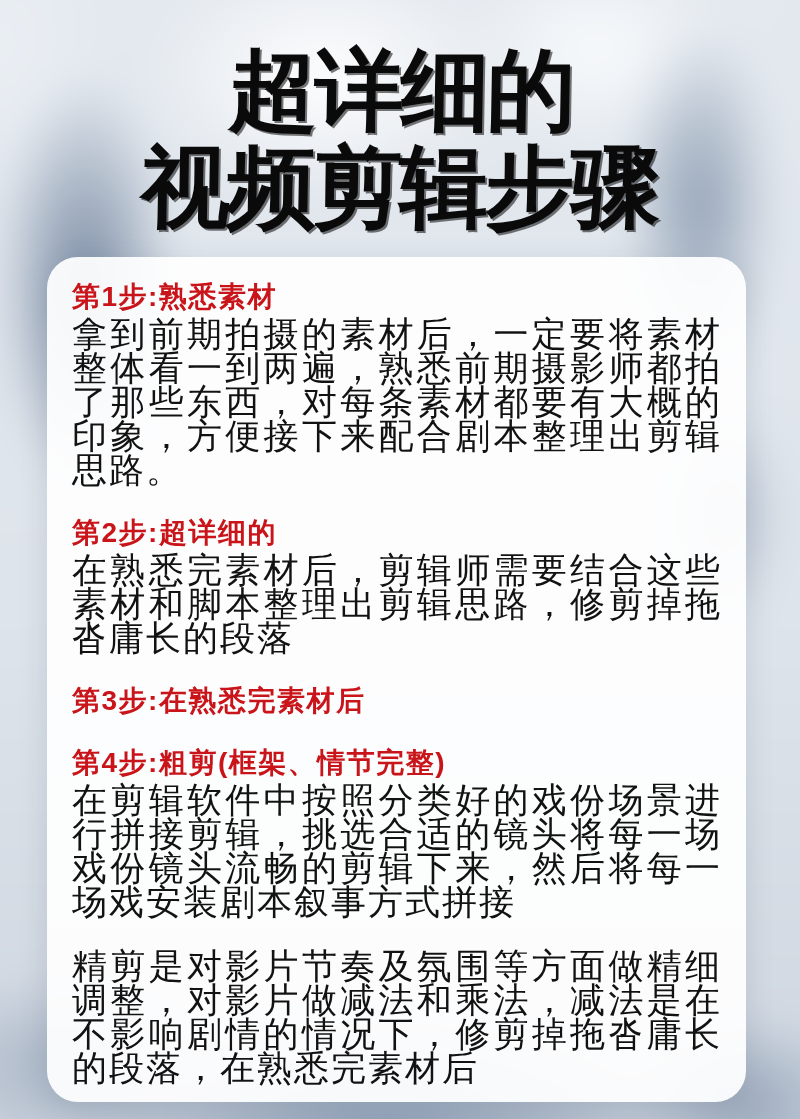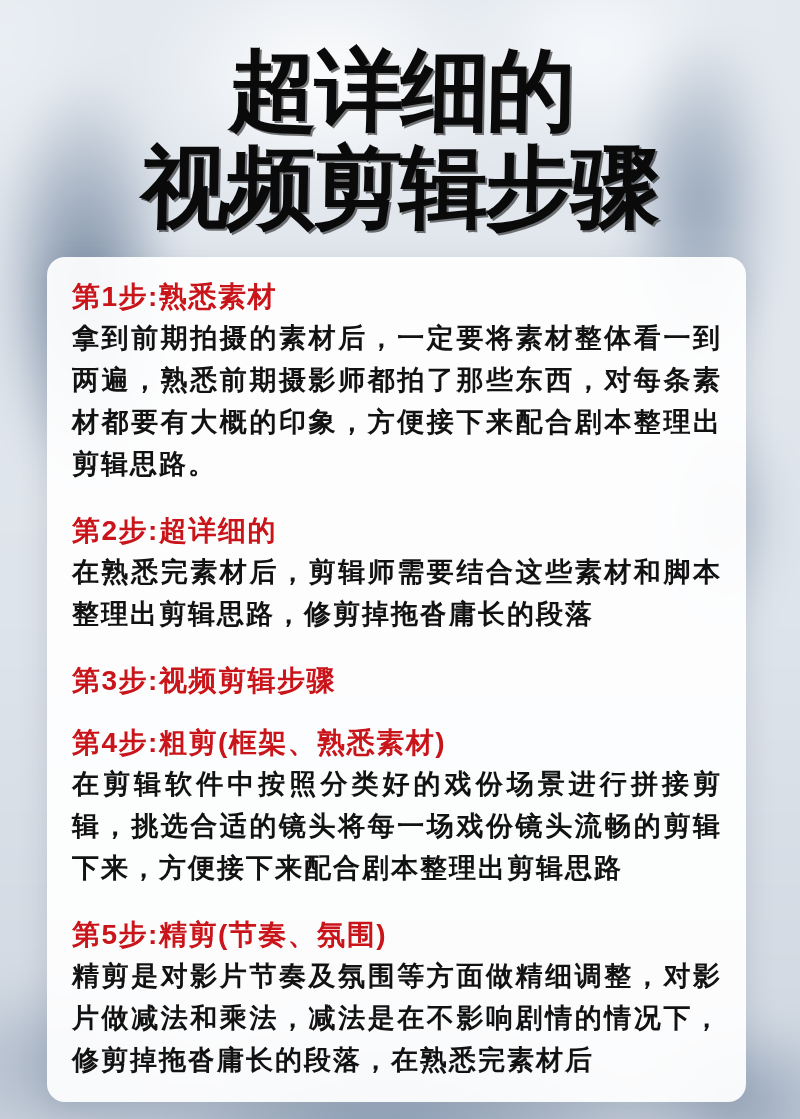--- a/index.html
+++ b/index.html
@@ -40,38 +40,38 @@
     text-shadow:2px 2px 0 rgba(10,10,10,0.55);
   }
   .title .line1{font-size:89px;}
   .title .line2{font-size:89px;}
   .card{
     position:absolute;
     left:47px; top:257px;
     width:699px; height:845px;
     box-sizing:border-box;
     background:var(--card-background,rgba(255,255,255,0.92));
-    border-radius:18px;
+    border-radius:31px;
     box-shadow:0 8px 28px rgba(85,100,122,0.20);
     padding:24px 24px 0 25px;
   }
   .step{margin-bottom:30px;}
   .step-heading{
     color:var(--heading-red,#c9141a);
     font-size:28px;
     font-weight:800;
     line-height:32px;
     letter-spacing:1.5px;
     margin-bottom:4px;
   }
   .step-body{
     color:var(--body-text,#121212);
-    font-size:27px;
-    font-weight:700;
-    line-height:42px;
+    font-size:35px;
+    font-weight:400;
+    line-height:34px;
     letter-spacing:2px;
     text-align:justify;
   }
 </style>
 </head>
 <body>
 
 <div class="poster">
   <div class="bg"></div>
 
@@ -83,24 +83,23 @@
   <div class="card">
     <div class="step">
       <div class="step-heading">第1步:熟悉素材</div>
       <div class="step-body">拿到前期拍摄的素材后，一定要将素材整体看一到两遍，熟悉前期摄影师都拍了那些东西，对每条素材都要有大概的印象，方便接下来配合剧本整理出剪辑思路。</div>
     </div>
     <div class="step">
       <div class="step-heading">第2步:超详细的</div>
       <div class="step-body">在熟悉完素材后，剪辑师需要结合这些素材和脚本整理出剪辑思路，修剪掉拖沓庸长的段落</div>
     </div>
     <div class="step">
-      <div class="step-heading">第3步:视频剪辑步骤</div>
+      <div class="step-heading">第3步:在熟悉完素材后</div>
     </div>
     <div class="step">
-      <div class="step-heading">第4步:粗剪(框架、熟悉素材)</div>
-      <div class="step-body">在剪辑软件中按照分类好的戏份场景进行拼接剪辑，挑选合适的镜头将每一场戏份镜头流畅的剪辑下来，方便接下来配合剧本整理出剪辑思路</div>
+      <div class="step-heading">第4步:粗剪(框架、情节完整)</div>
+      <div class="step-body">在剪辑软件中按照分类好的戏份场景进行拼接剪辑，挑选合适的镜头将每一场戏份镜头流畅的剪辑下来，然后将每一场戏安装剧本叙事方式拼接</div>
     </div>
     <div class="step">
-      <div class="step-heading">第5步:精剪(节奏、氛围)</div>
       <div class="step-body">精剪是对影片节奏及氛围等方面做精细调整，对影片做减法和乘法，减法是在不影响剧情的情况下，修剪掉拖沓庸长的段落，在熟悉完素材后</div>
     </div>
   </div>
 </div>
 
 </body></html>

